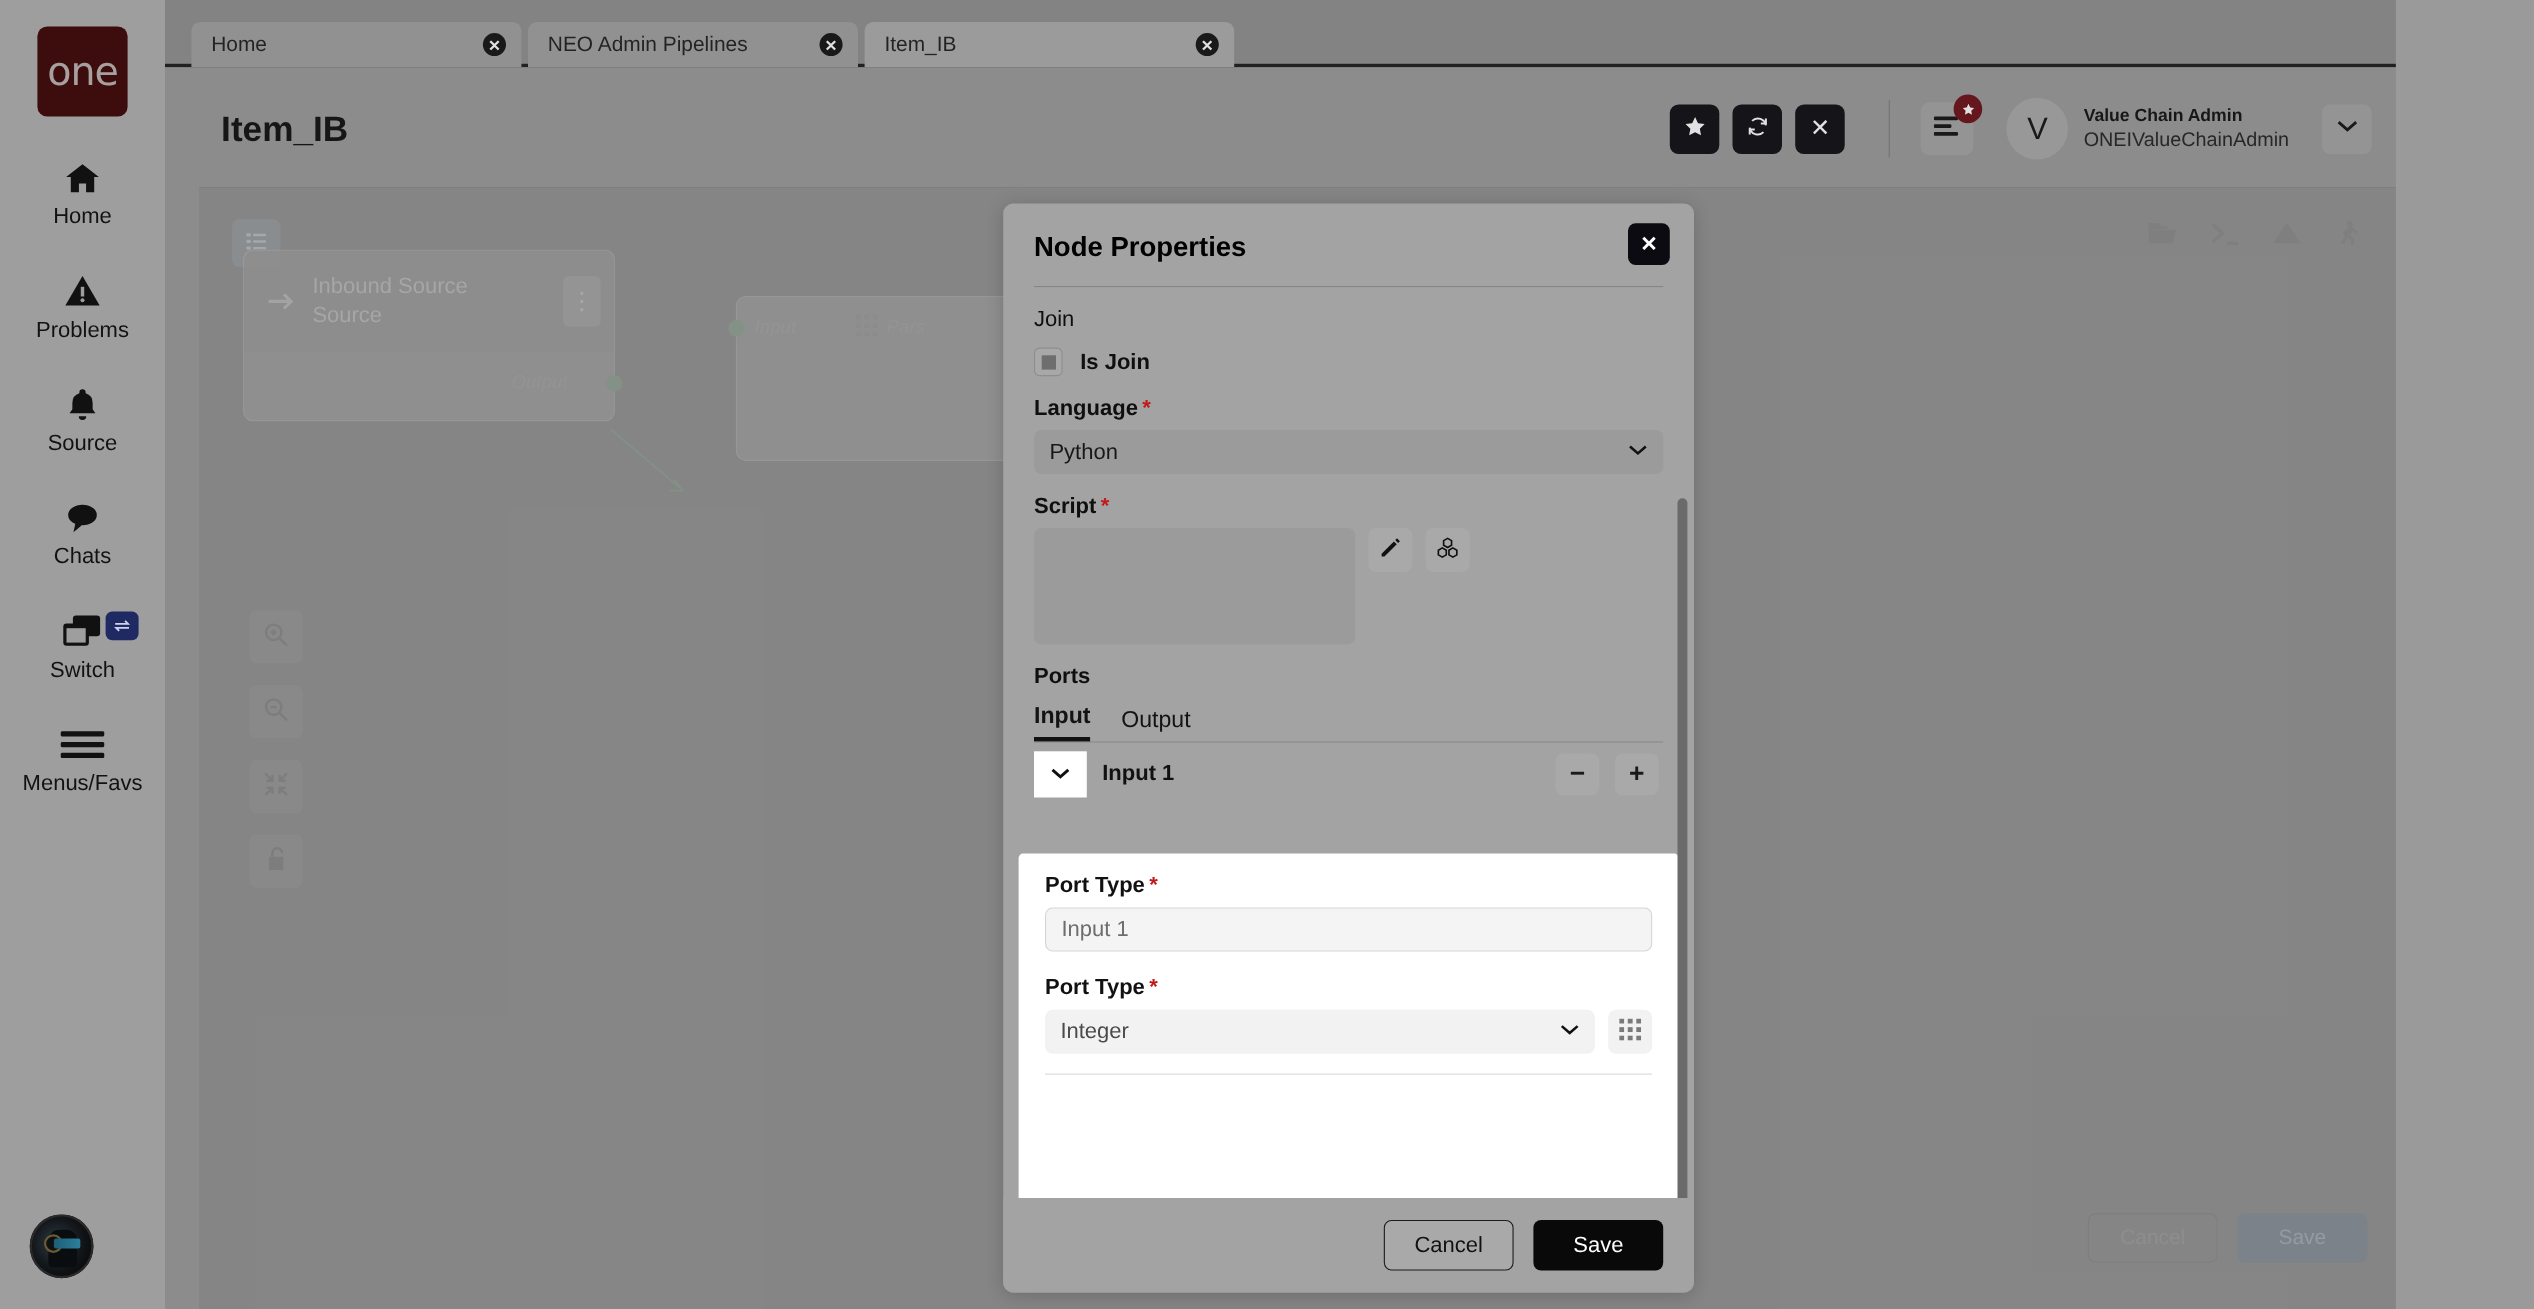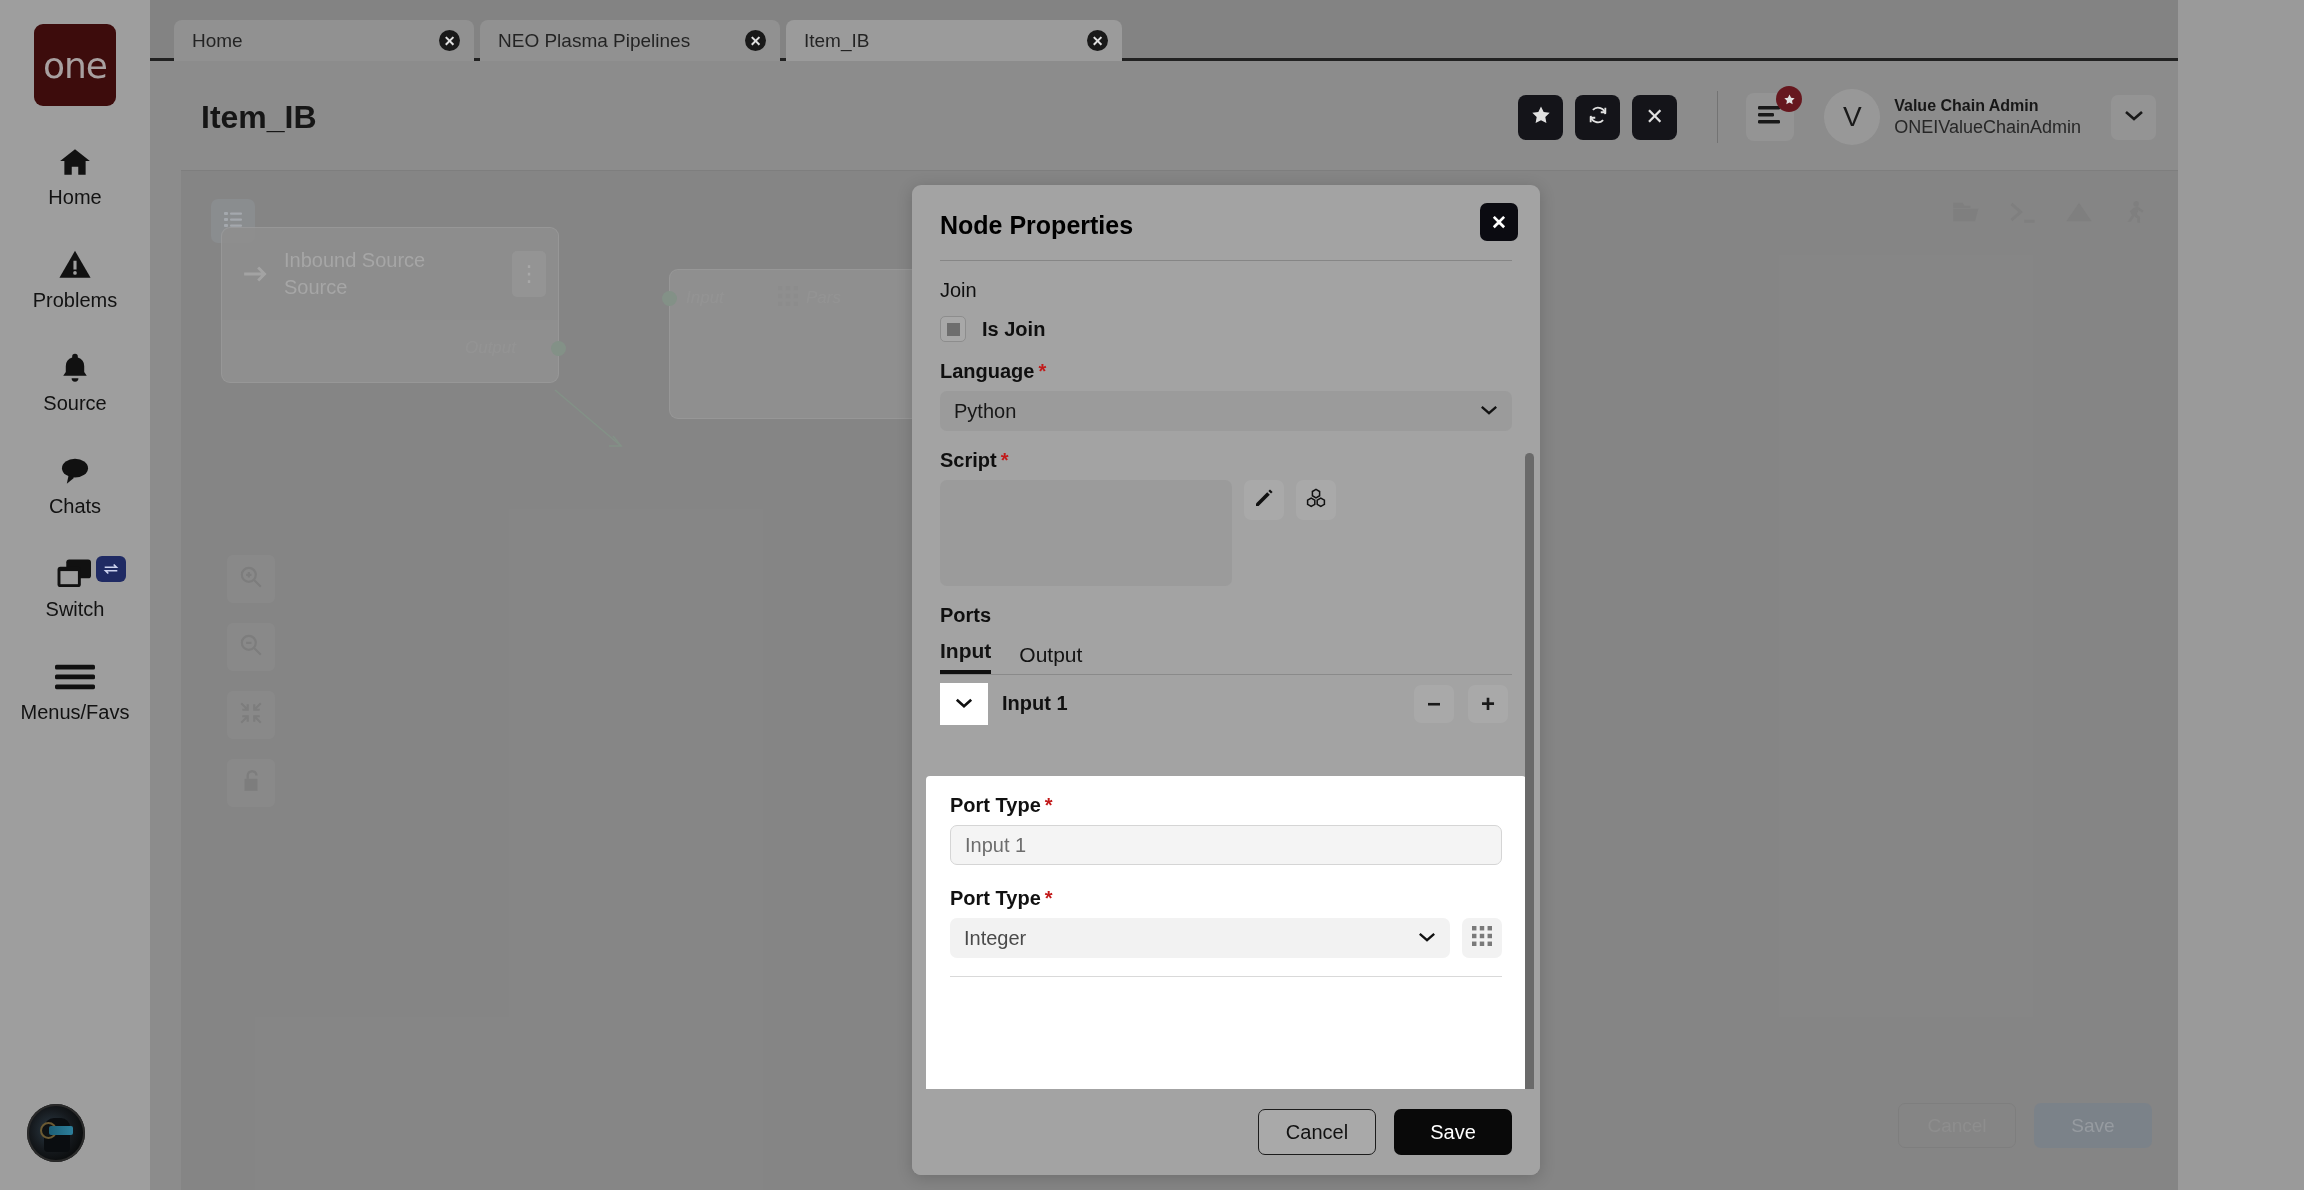--- a/index.html
+++ b/index.html
@@ -359,21 +359,21 @@
       <span class="visor"></span>
     </div>
   </div>
 
   <div id="tabstrip">
     <div class="tab" style="left:24px;width:300px;">
       <span class="tab-label">Home</span>
       <span class="tab-close">✕</span>
     </div>
     <div class="tab" style="left:330px;width:300px;">
-      <span class="tab-label">NEO Plasma Pipelines</span>
+      <span class="tab-label">NEO Admin Pipelines</span>
       <span class="tab-close">✕</span>
     </div>
     <div class="tab active" style="left:636px;width:336px;">
       <span class="tab-label">Item_IB</span>
       <span class="tab-close">✕</span>
     </div>
   </div>
 
   <div id="pageheader">
     <div id="page-title">Item_IB</div>

